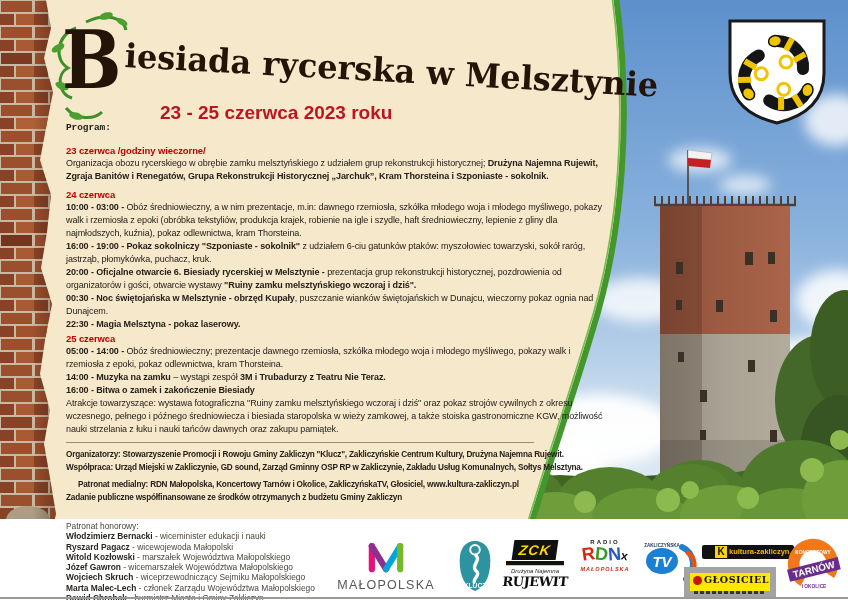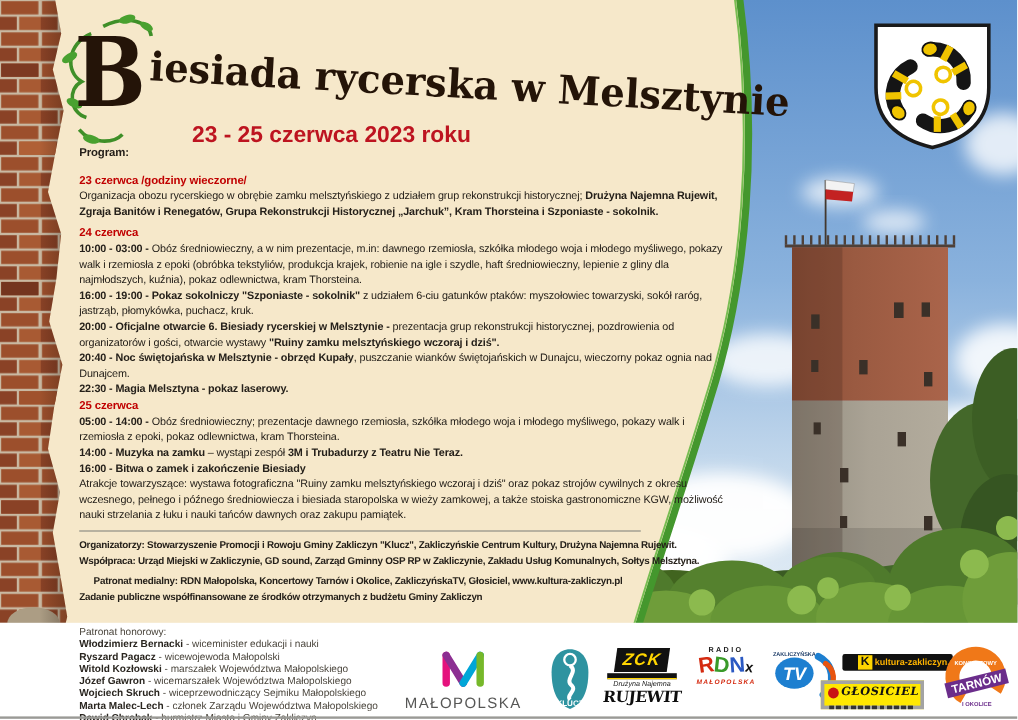--- a/index.html
+++ b/index.html
@@ -13,21 +13,21 @@
 
   .title-initial{position:absolute;left:62px;top:14px;font-family:"DejaVu Serif",serif;
     font-weight:bold;font-size:80px;line-height:92px;color:#241408;transform:scaleX(.88);transform-origin:0 0;}
   .title-rest{position:absolute;left:126px;top:36px;font-family:"DejaVu Serif",serif;
     font-weight:bold;font-size:33px;color:#241408;white-space:nowrap;
     transform:rotate(3.2deg) scaleX(.97);transform-origin:0 0;}
   .date{position:absolute;left:160px;top:102px;font-size:19px;font-weight:bold;color:var(--date-red,#bd1420);}
 
   .program{position:absolute;left:66px;top:121px;width:541px;font-size:9px;letter-spacing:-0.1px;
     line-height:13px;color:#25201a;}
-  .prog-label{font-weight:bold;font-size:9.5px;margin-bottom:10px;}
+  .prog-label{font-weight:bold;font-size:9.5px;margin-bottom:10px;font-family:Liberation Mono, monospace;}
   .sec-h{color:var(--accent-red,#c00000);font-weight:bold;font-size:9.5px;}
   .section{margin-top:5px;}
   .section.s2{margin-top:1px;}
   .para{margin:0;}
   .b{font-weight:bold;}
   .sep{border:none;border-top:1px solid #8f8f85;width:468px;margin:6px 0 5px 0;}
   .cred{font-weight:bold;font-size:8.2px;letter-spacing:-0.2px;line-height:13px;}
   .cred.media{margin-top:4px;padding-left:12px;}
   .cred.proj1{margin-top:5px;}
 
@@ -54,21 +54,21 @@
   .rdn-main .d{color:#3a9a29;display:inline-block;transform:rotate(6deg);}
   .rdn-main .n{color:#2b59c3;display:inline-block;transform:rotate(-4deg);}
   .rdn-main .x{color:#111;display:inline-block;font-size:12px;transform:rotate(10deg);}
   .rdn-bot{font-size:5.5px;font-weight:bold;font-style:italic;color:#d42a10;letter-spacing:1px;}
   #lg-tv{left:642px;top:20px;width:58px;}
   #lg-kultura{left:702px;top:26px;width:80px;background:#111;border-radius:2px;height:14px;line-height:14px;white-space:nowrap;padding-left:12px;}
   .kult-k{display:inline-block;width:12px;height:12px;background:#ffd500;color:#111;font-weight:bold;
     font-size:10px;text-align:center;line-height:12px;margin:1px 2px 1px 1px;vertical-align:top;}
   .kult-text{color:#ffb400;font-weight:bold;font-size:7.5px;vertical-align:top;}
   #lg-glos{left:684px;top:48px;width:80px;background:#ffe800;height:18px;white-space:nowrap;
-    border:3px solid #a3a3a3;font-style:italic;}
+    border:6px solid #a3a3a3;}
   .glos-dot{display:inline-block;width:9px;height:9px;border-radius:50%;background:#c81414;margin:3px 2px 0 3px;vertical-align:top;}
   .glos-text{font-family:"DejaVu Serif",serif;font-weight:bold;font-size:9.5px;color:#111;
     letter-spacing:0.5px;vertical-align:top;line-height:13px;}
   .glos-sub{height:3px;background:repeating-linear-gradient(90deg,#333 0 4px,transparent 4px 6px);margin:0 4px;}
   #lg-tarnow{left:784px;top:18px;width:60px;}
 </style>
 </head>
 <body>
 
 <div class="poster">
@@ -243,21 +243,21 @@
     <div>
         <div class="section s0">
           <div class="sec-h">23 czerwca /godziny wieczorne/</div>
           <div class="para"><span>Organizacja obozu rycerskiego w obrębie zamku melsztyńskiego z udziałem grup rekonstrukcji historycznej; </span><span class="b">Drużyna Najemna Rujewit, Zgraja Banitów i Renegatów, Grupa Rekonstrukcji Historycznej „Jarchuk”, Kram Thorsteina i Szponiaste - sokolnik.</span></div>
         </div>
         <div class="section s1">
           <div class="sec-h">24 czerwca</div>
           <div class="para"><span class="b">10:00 - 03:00 - </span><span>Obóz średniowieczny, a w nim prezentacje, m.in: dawnego rzemiosła, szkółka młodego woja i młodego myśliwego, pokazy walk i rzemiosła z epoki (obróbka tekstyliów, produkcja krajek, robienie na igle i szydle, haft średniowieczny, lepienie z gliny dla najmłodszych, kuźnia), pokaz odlewnictwa, kram Thorsteina.</span></div>
           <div class="para"><span class="b">16:00 - 19:00 - Pokaz sokolniczy "Szponiaste - sokolnik"</span><span> z udziałem 6-ciu gatunków ptaków: myszołowiec towarzyski, sokół raróg, jastrząb, płomykówka, puchacz, kruk.</span></div>
           <div class="para"><span class="b">20:00 - Oficjalne otwarcie 6. Biesiady rycerskiej w Melsztynie - </span><span>prezentacja grup rekonstrukcji historycznej, pozdrowienia od organizatorów i gości, otwarcie wystawy </span><span class="b">"Ruiny zamku melsztyńskiego wczoraj i dziś".</span></div>
-          <div class="para"><span class="b">20:40 - Noc świętojańska w Melsztynie - obrzęd Kupały</span><span>, puszczanie wianków świętojańskich w Dunajcu, wieczorny pokaz ognia nad Dunajcem.</span></div>
+          <div class="para"><span class="b">00:30 - Noc świętojańska w Melsztynie - obrzęd Kupały</span><span>, puszczanie wianków świętojańskich w Dunajcu, wieczorny pokaz ognia nad Dunajcem.</span></div>
           <div class="para"><span class="b">22:30 - Magia Melsztyna - pokaz laserowy.</span></div>
         </div>
         <div class="section s2">
           <div class="sec-h">25 czerwca</div>
           <div class="para"><span class="b">05:00 - 14:00 - </span><span>Obóz średniowieczny; prezentacje dawnego rzemiosła, szkółka młodego woja i młodego myśliwego, pokazy walk i rzemiosła z epoki, pokaz odlewnictwa, kram Thorsteina.</span></div>
           <div class="para"><span class="b">14:00 - Muzyka na zamku</span><span> – wystąpi zespół </span><span class="b">3M i Trubadurzy z Teatru Nie Teraz.</span></div>
           <div class="para"><span class="b">16:00 - Bitwa o zamek i zakończenie Biesiady</span></div>
           <div class="para"><span>Atrakcje towarzyszące: wystawa fotograficzna "Ruiny zamku melsztyńskiego wczoraj i dziś" oraz pokaz strojów cywilnych z okresu wczesnego, pełnego i późnego średniowiecza i biesiada staropolska w wieży zamkowej, a także stoiska gastronomiczne KGW, możliwość nauki strzelania z łuku i nauki tańców dawnych oraz zakupu pamiątek.</span></div>
         </div>
       </div>

